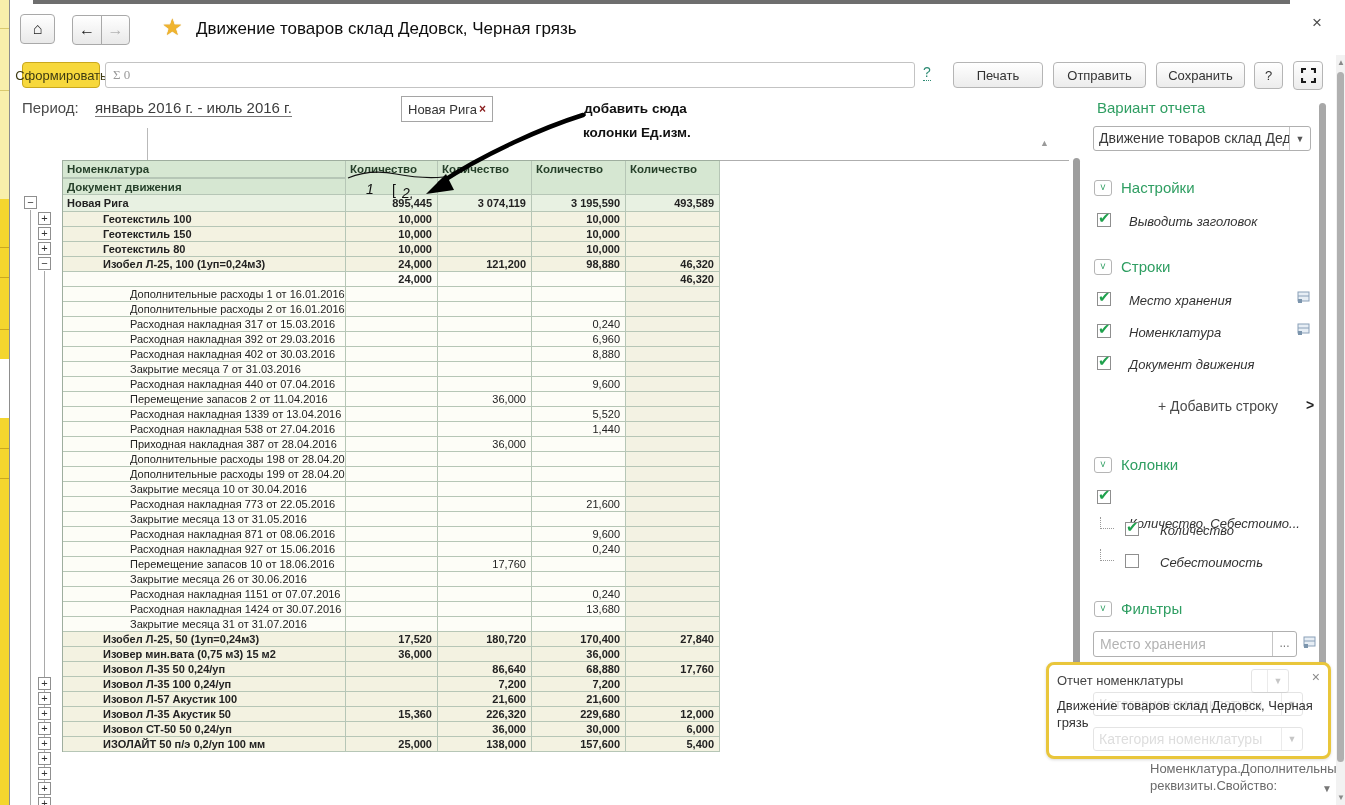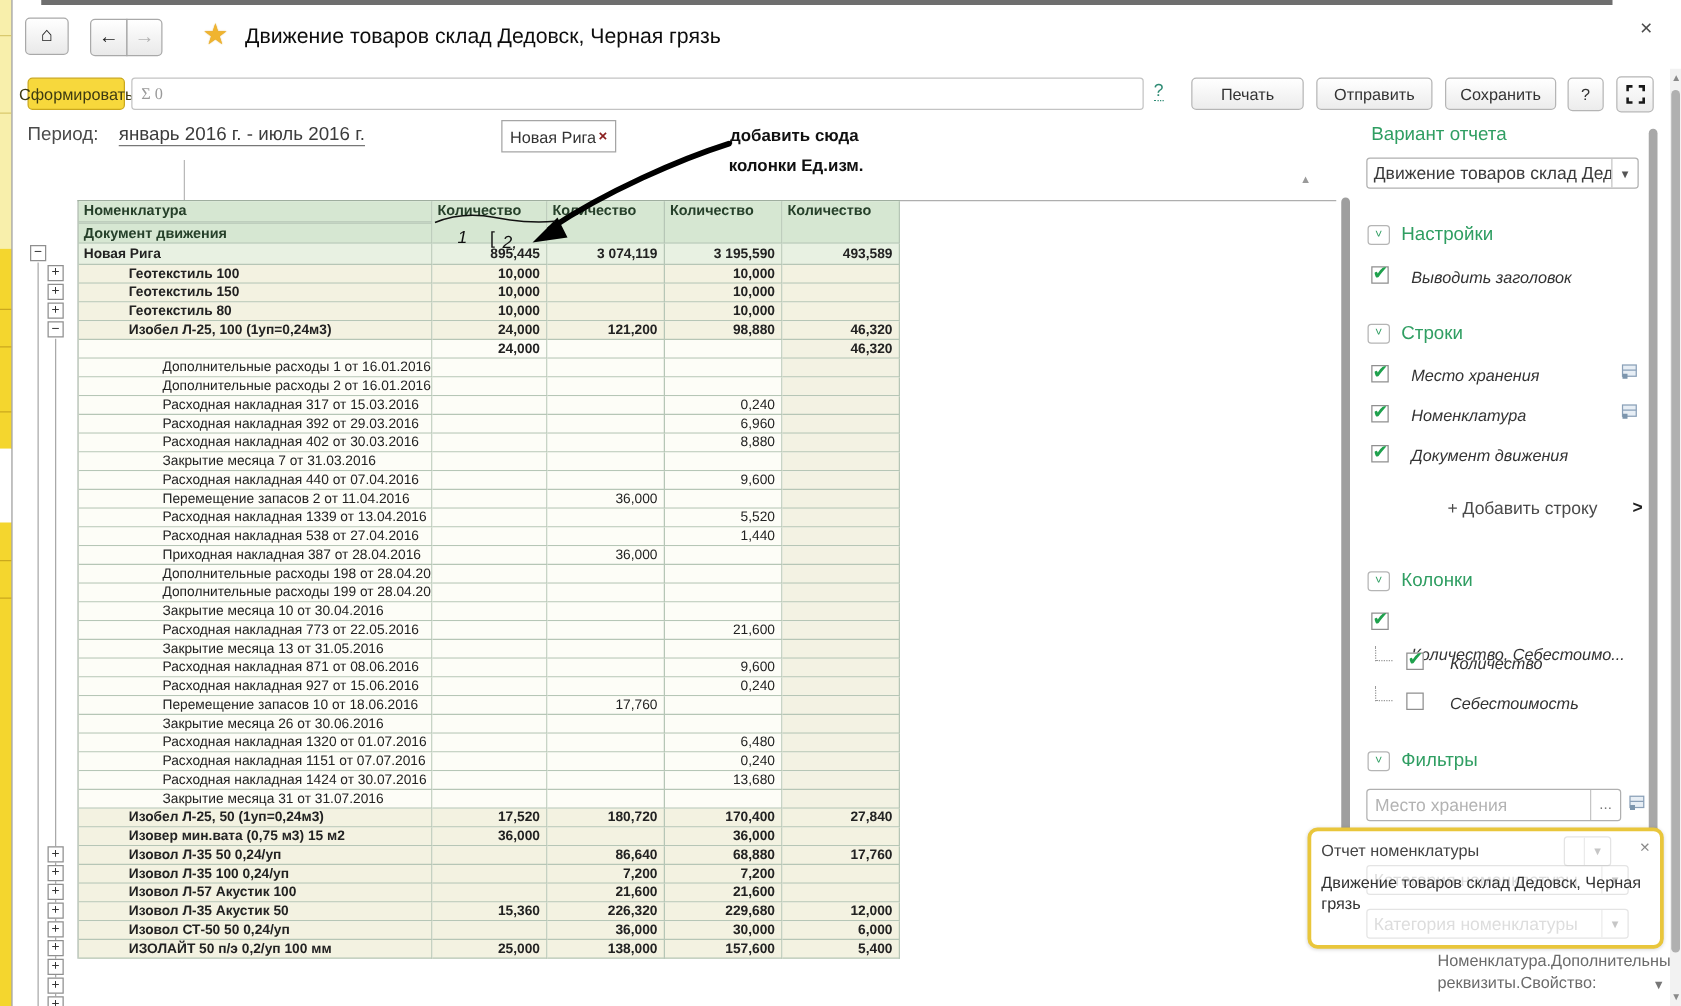--- a/index.html
+++ b/index.html
@@ -387,27 +387,20 @@
           <div class="cell cnum w4"></div>
         </div>
         <div class="trow t-doc">
           <div class="cell cname ind-d">Закрытие месяца 26 от 30.06.2016</div>
           <div class="cell cnum w1"></div>
           <div class="cell cnum w2"></div>
           <div class="cell cnum w3"></div>
           <div class="cell cnum w4"></div>
         </div>
         <div class="trow t-doc">
-          <div class="cell cname ind-d">Расходная накладная 1320 от 01.07.2016</div>
-          <div class="cell cnum w1"></div>
-          <div class="cell cnum w2"></div>
-          <div class="cell cnum w3">6,480</div>
-          <div class="cell cnum w4"></div>
-        </div>
-        <div class="trow t-doc">
           <div class="cell cname ind-d">Расходная накладная 1151 от 07.07.2016</div>
           <div class="cell cnum w1"></div>
           <div class="cell cnum w2"></div>
           <div class="cell cnum w3">0,240</div>
           <div class="cell cnum w4"></div>
         </div>
         <div class="trow t-doc">
           <div class="cell cname ind-d">Расходная накладная 1424 от 30.07.2016</div>
           <div class="cell cnum w1"></div>
           <div class="cell cnum w2"></div>

